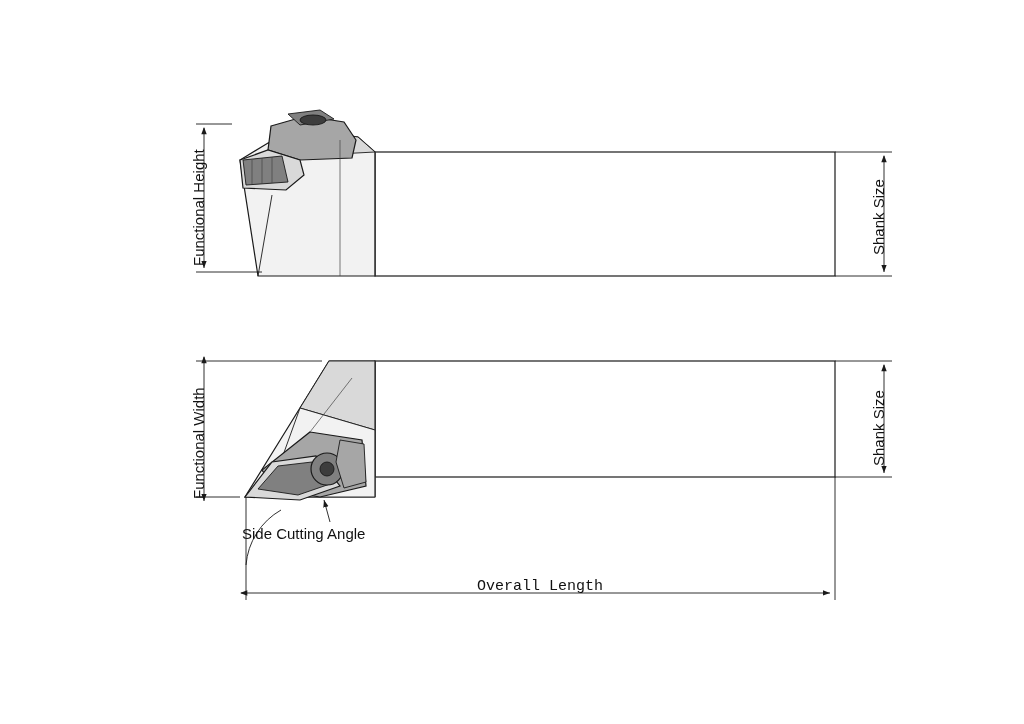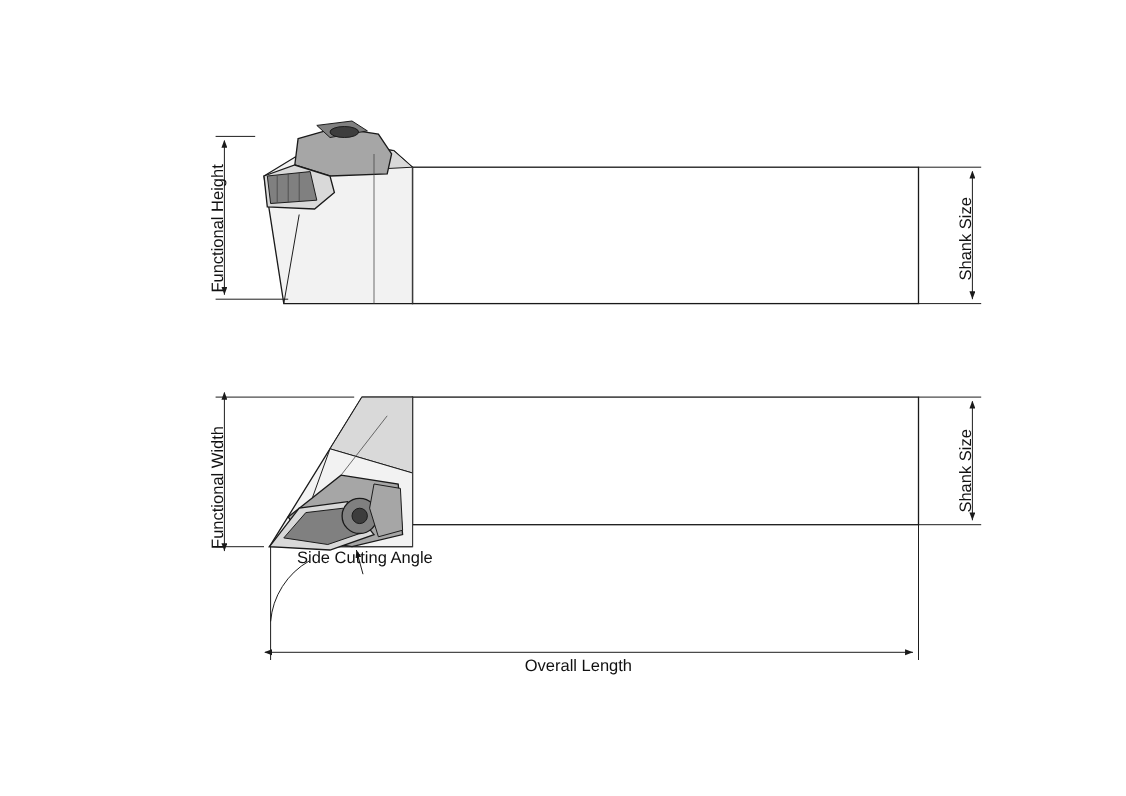--- a/index.html
+++ b/index.html
@@ -154,17 +154,17 @@
   </svg>
 
   <div class="lbl vert" style="left:190px; top:266px;">Functional Height</div>
 
   <div class="lbl vert" style="left:190px; top:499px;">Functional Width</div>
 
   <div class="lbl vert" style="left:870px; top:255px;">Shank Size</div>
 
   <div class="lbl vert" style="left:870px; top:466px;">Shank Size</div>
 
-  <div class="lbl" style="left:242px; top:499px;margin-left:28px;">Side Cutting Angle</div>
+  <div class="lbl" style="left:242px; top:525px;">Side Cutting Angle</div>
 
-  <div class="lbl" style="left:477px; top:597px;">Overall Length</div>
+  <div class="lbl" style="left:477px; top:578px;font-family:Liberation Mono, monospace;">Overall Length</div>
 
 </div>
 
 </body></html>

